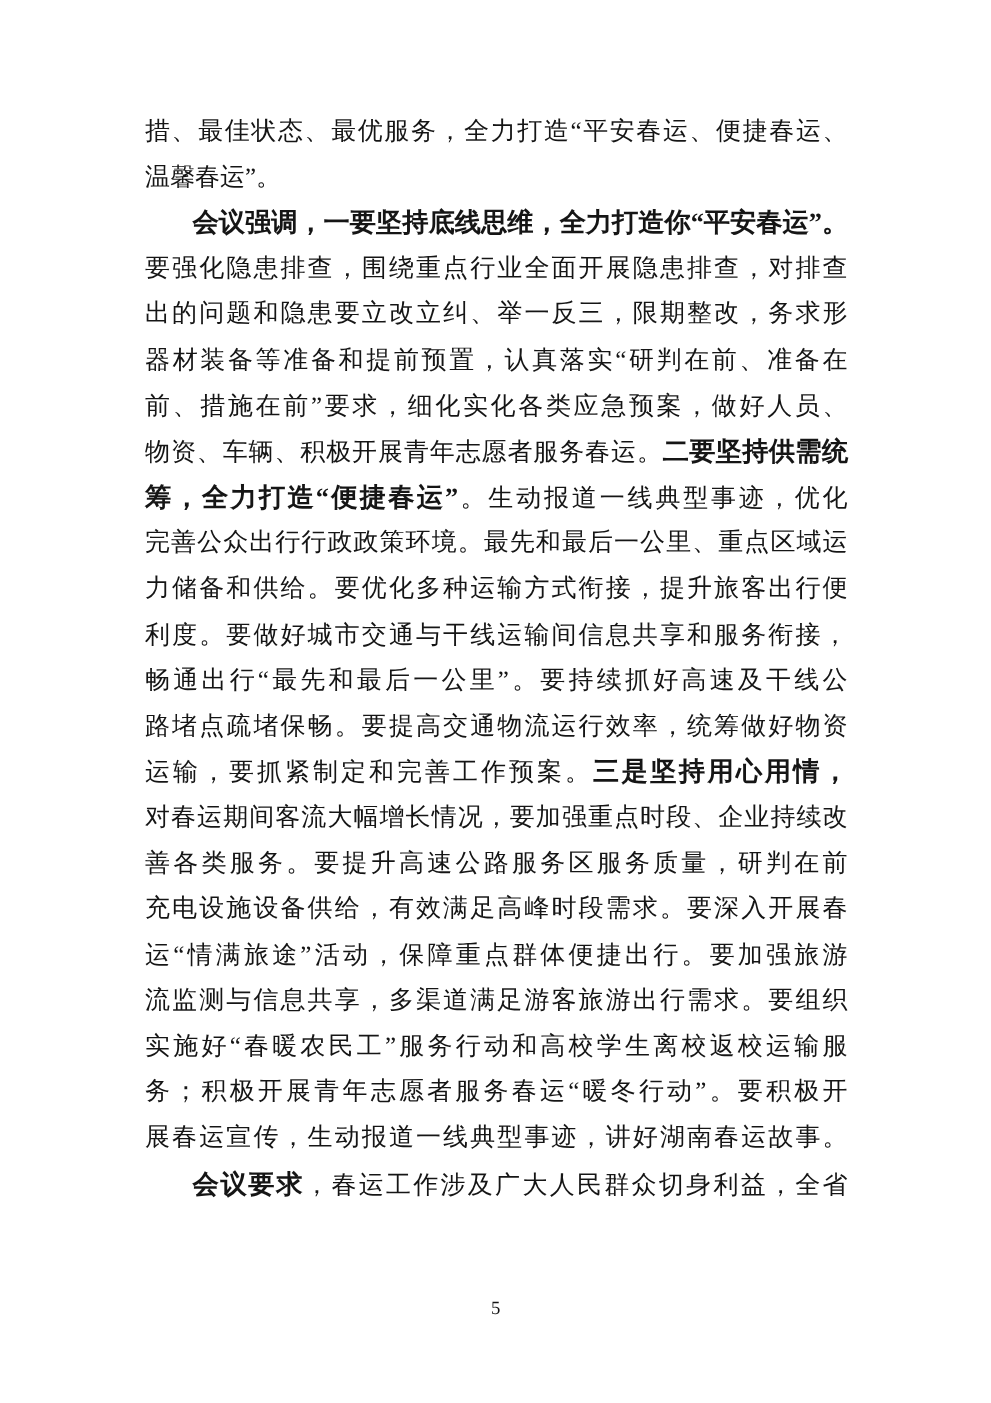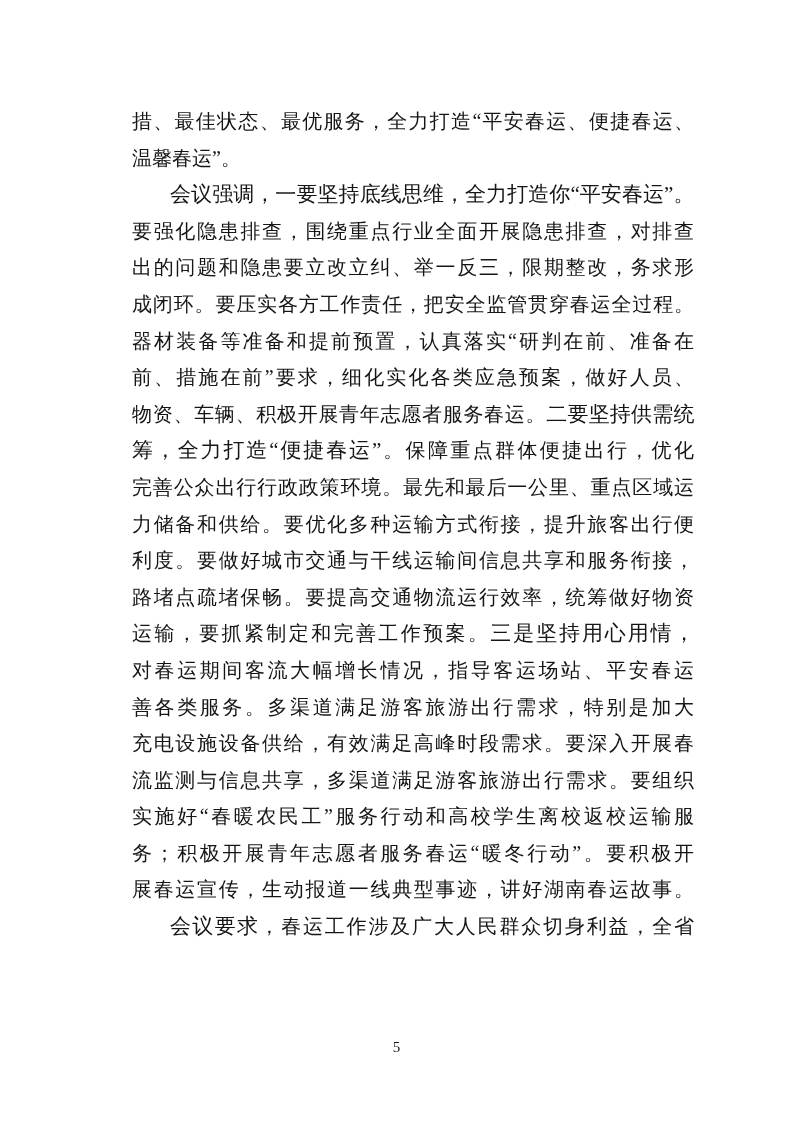--- a/index.html
+++ b/index.html
@@ -11,24 +11,23 @@
     position: relative;
     width: 793px;
     height: 1122px;
     background: #ffffff;
     overflow: hidden;
     font-family: "Liberation Serif", "DejaVu Serif", serif;
     color: #151515;
   }
   .text-block {
     position: absolute;
-    left: 132px;
+    left: 116px;
     top: 87px;
     width: 562px;
-    margin-top: 16px;
   }
   .text-line {
     font-size: 20px;
     line-height: 36.6px;
     height: 36.6px;
     white-space: nowrap;
     text-align: justify;
     text-align-last: justify;
     text-justify: inter-character;
     overflow: visible;
@@ -37,21 +36,21 @@
     text-align: left;
     text-align-last: left;
   }
   .text-line.indent {
     padding-left: 38px;
   }
   .run {
     font-weight: 400;
   }
   .run.bold {
-    font-weight: 400;
+    font-weight: 700;
     font-size: 21px;
     letter-spacing: -0.5px;
   }
   .page-number {
     position: absolute;
     left: 0;
     right: 0;
     top: 1036px;
     height: 22px;
     line-height: 22px;
@@ -63,33 +62,34 @@
 </head>
 <body>
 
 <div class="page">
   <div class="text-block">
       <div class="text-line"><span class="run">措、最佳状态、最优服务，全力打造“平安春运、便捷春运、</span></div>
       <div class="text-line last-left"><span class="run">温馨春运”。</span></div>
       <div class="text-line indent"><span class="run bold">会议强调，一要坚持底线思维，全力打造你“平安春运”。</span></div>
       <div class="text-line"><span class="run">要强化隐患排查，围绕重点行业全面开展隐患排查，对排查</span></div>
       <div class="text-line"><span class="run">出的问题和隐患要立改立纠、举一反三，限期整改，务求形</span></div>
-      <div class="text-line"><span class="run">成闭环。要压实各方工作责任，把安全监管贯穿春运全过程。</span></div>
       <div class="text-line"><span class="run">器材装备等准备和提前预置，认真落实“研判在前、准备在</span></div>
       <div class="text-line"><span class="run">前、措施在前”要求，细化实化各类应急预案，做好人员、</span></div>
       <div class="text-line"><span class="run">物资、车辆、积极开展青年志愿者服务春运。</span><span class="run bold">二要坚持供需统</span></div>
-      <div class="text-line"><span class="run bold">筹，全力打造“便捷春运”</span><span class="run">。保障重点群体便捷出行，优化</span></div>
+      <div class="text-line"><span class="run bold">筹，全力打造“便捷春运”</span><span class="run">。生动报道一线典型事迹，优化</span></div>
       <div class="text-line"><span class="run">完善公众出行行政政策环境。最先和最后一公里、重点区域运</span></div>
       <div class="text-line"><span class="run">力储备和供给。要优化多种运输方式衔接，提升旅客出行便</span></div>
       <div class="text-line"><span class="run">利度。要做好城市交通与干线运输间信息共享和服务衔接，</span></div>
+      <div class="text-line"><span class="run">畅通出行“最先和最后一公里”。要持续抓好高速及干线公</span></div>
       <div class="text-line"><span class="run">路堵点疏堵保畅。要提高交通物流运行效率，统筹做好物资</span></div>
       <div class="text-line"><span class="run">运输，要抓紧制定和完善工作预案。</span><span class="run bold">三是坚持用心用情，</span></div>
-      <div class="text-line"><span class="run">对春运期间客流大幅增长情况，指导客运场站、平安春运</span></div>
-      <div class="text-line"><span class="run">善各类服务。多渠道满足游客旅游出行需求，特别是加大</span></div>
+      <div class="text-line"><span class="run">对春运期间客流大幅增长情况，要加强重点时段、企业持续改</span></div>
+      <div class="text-line"><span class="run">善各类服务。要提升高速公路服务区服务质量，研判在前</span></div>
       <div class="text-line"><span class="run">充电设施设备供给，有效满足高峰时段需求。要深入开展春</span></div>
+      <div class="text-line"><span class="run">运“情满旅途”活动，保障重点群体便捷出行。要加强旅游</span></div>
       <div class="text-line"><span class="run">流监测与信息共享，多渠道满足游客旅游出行需求。要组织</span></div>
       <div class="text-line"><span class="run">实施好“春暖农民工”服务行动和高校学生离校返校运输服</span></div>
       <div class="text-line"><span class="run">务；积极开展青年志愿者服务春运“暖冬行动”。要积极开</span></div>
       <div class="text-line"><span class="run">展春运宣传，生动报道一线典型事迹，讲好湖南春运故事。</span></div>
       <div class="text-line indent"><span class="run bold">会议要求</span><span class="run">，春运工作涉及广大人民群众切身利益，全省</span></div>
     </div>
   <div class="page-number">5</div>
 </div>
 
 </body></html>

